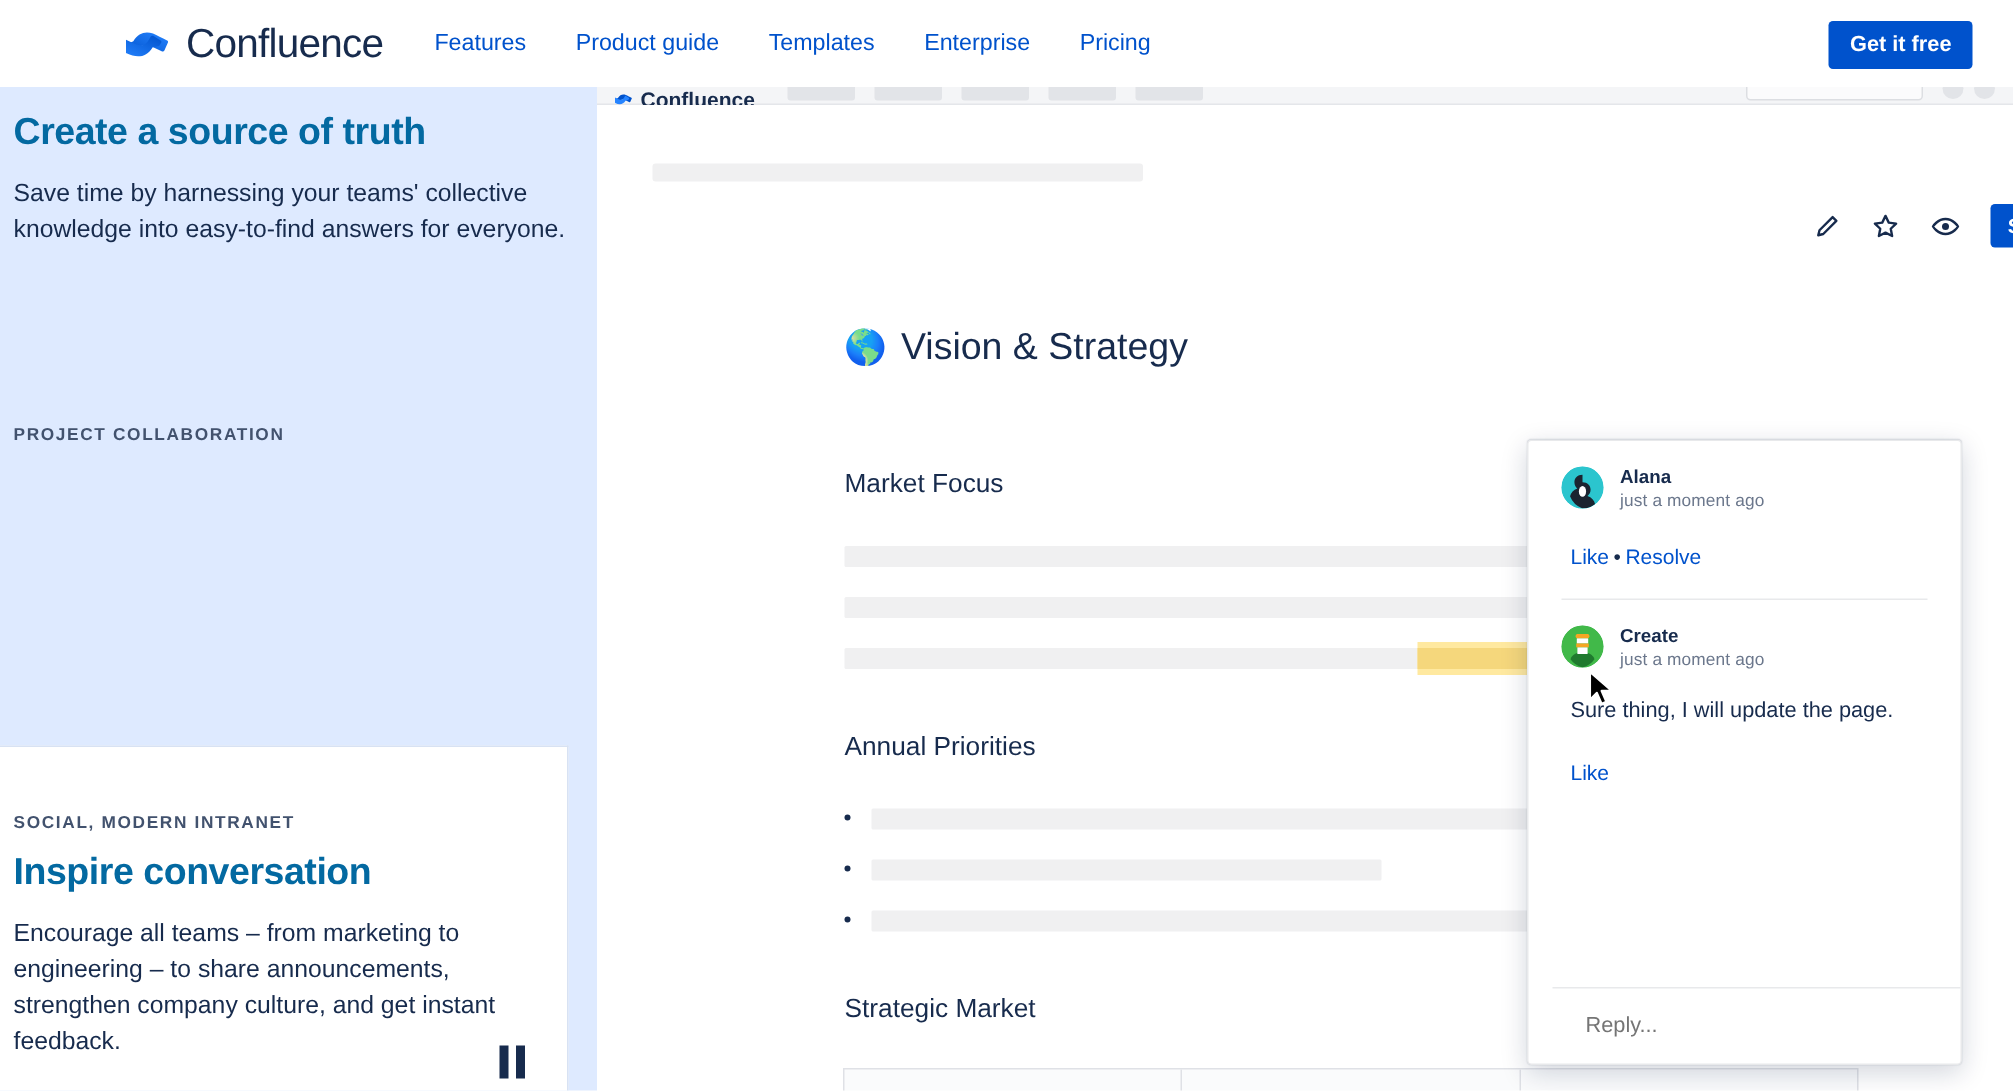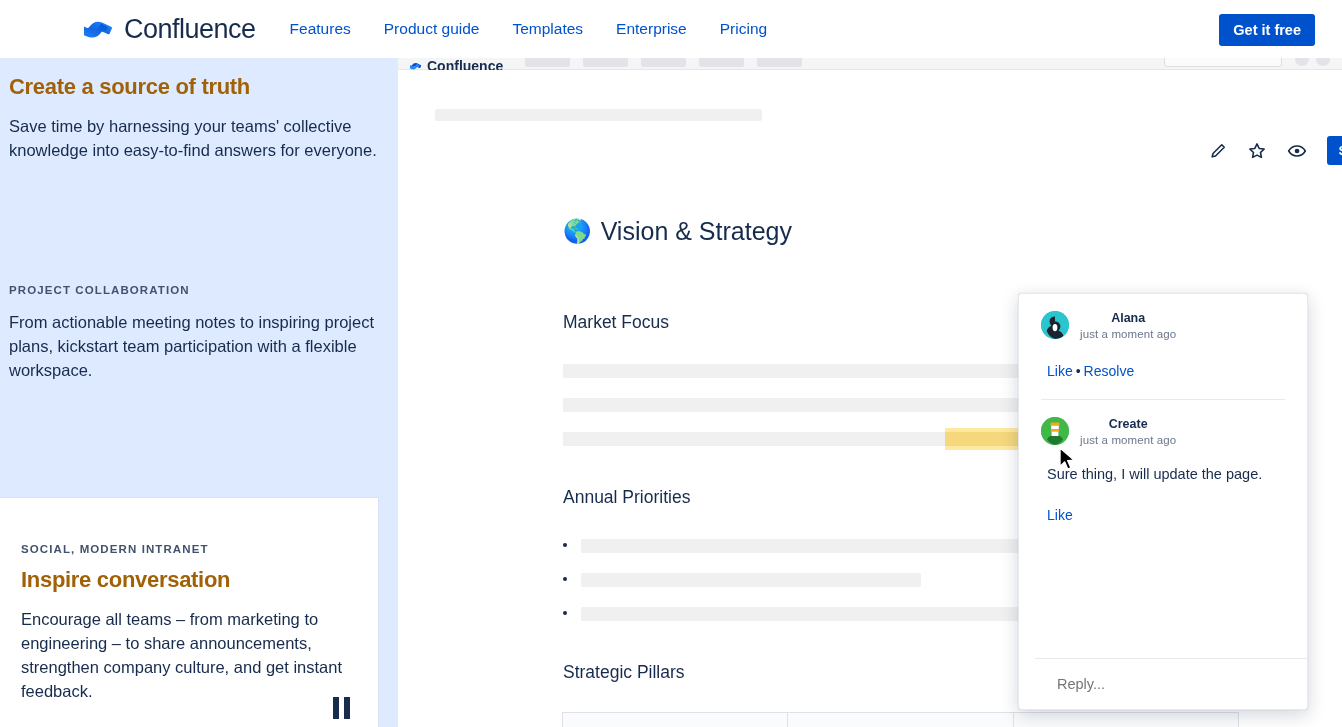--- a/index.html
+++ b/index.html
@@ -51,42 +51,42 @@
 
   
   .sidebar {
     position: absolute; top: 58px; left: 0;
     width: 398px; height: 669px;
     background: #deeaff;
     overflow: hidden;
   }
   .sb-block { padding: 0 9px; }
   .sb-h1 {
-    font-size: 22px; font-weight: 700;
-    color: #a16207; letter-spacing: -0.3px;
+    font-size: 25px; font-weight: 700;
+    color: #0369a1; letter-spacing: -0.3px;
   }
   .sb-body {
     font-size: 16.5px; color: #172b4d;
     line-height: 24px; margin-top: 14px;
   }
   .sb-eyebrow {
     font-size: 11.5px; font-weight: 600;
     letter-spacing: 1.1px; color: #42526e;
     text-transform: uppercase;
   }
   .sb-sec-1 { position: absolute; top: 16px; left: 0; width: 390px; }
   .sb-sec-2 { position: absolute; top: 226px; left: 0; width: 390px; }
   .sb-card {
     position: absolute; top: 439px; left: 0;
     width: 379px; height: 232px;
     background: #ffffff;
     border-top: 1px solid #d8e2f3;
     border-right: 1px solid #d8e2f3;
   }
-  .sb-card-inner { padding: 45px 9px 0 21px; }
+  .sb-card-inner { padding: 45px 9px 0 9px; }
   .pause-btn {
     position: absolute; right: 28px; bottom: 10px;
     display: flex; gap: 5px; cursor: pointer;
   }
   .pause-btn span {
     display: block; width: 6px; height: 22px;
     background: #172b4d;
   }
 
   
@@ -221,21 +221,21 @@
     position: absolute; top: 223px; left: 620px;
     width: 290px; height: 417px;
     background: #ffffff;
     border: 1px solid #e8e9eb;
     border-radius: 3px;
     box-shadow: 0 5px 18px rgba(9,30,66,0.18), 0 0 1px rgba(9,30,66,0.22);
     z-index: 40;
     overflow: hidden;
   }
   .cmt { padding: 17px 22px 0 22px; position: relative; }
-  .cmt-head { display: flex; align-items: flex-start; gap: 11px; text-align: center; }
+  .cmt-head { display: flex; align-items: flex-start; gap: 11px; }
   .avatar {
     width: 28px; height: 28px; border-radius: 50%;
     flex-shrink: 0; position: relative; overflow: hidden;
   }
   .cmt-author {
     font-size: 12.5px; font-weight: 700; color: #172b4d;
     line-height: 15px;
   }
   .cmt-time {
     font-size: 11.5px; color: #6b778c;
@@ -312,21 +312,20 @@
   <div class="sb-sec-1">
     <div class="sb-block">
       <h1 class="sb-h1">Create a source of truth</h1>
       <p class="sb-body">Save time by harnessing your teams' collective knowledge into easy-to-find answers for everyone.</p>
     </div>
   </div>
 
   <div class="sb-sec-2">
     <div class="sb-block">
       <div class="sb-eyebrow">PROJECT COLLABORATION</div>
-      <p class="sb-body">From actionable meeting notes to inspiring project plans, kickstart team participation with a flexible workspace.</p>
     </div>
   </div>
 
   <div class="sb-card">
     <div class="sb-card-inner">
       <div class="sb-eyebrow">SOCIAL, MODERN INTRANET</div>
       <h1 class="sb-h1" style="margin-top:12px">Inspire conversation</h1>
       <p class="sb-body">Encourage all teams – from marketing to engineering – to share announcements, strengthen company culture, and get instant feedback.</p>
     </div>
     <div class="pause-btn">
@@ -396,21 +395,21 @@
       </div>
       <div class="bullet-row br2">
         <span class="bullet-dot"></span>
         <span class="bullet-bar" style="width:340px"></span>
       </div>
       <div class="bullet-row br3">
         <span class="bullet-dot"></span>
         <span class="bullet-bar" style="width:717px"></span>
       </div>
 
-      <div class="doc-h2 h2-pillars">Strategic Pillars</div>
+      <div class="doc-h2 h2-pillars">Strategic Market</div>
       <div class="pillar-table">
         <div class="pillar-cell">
           
         </div>
         <div class="pillar-cell">
           
         </div>
         <div class="pillar-cell"></div>
       </div>
     </div>

